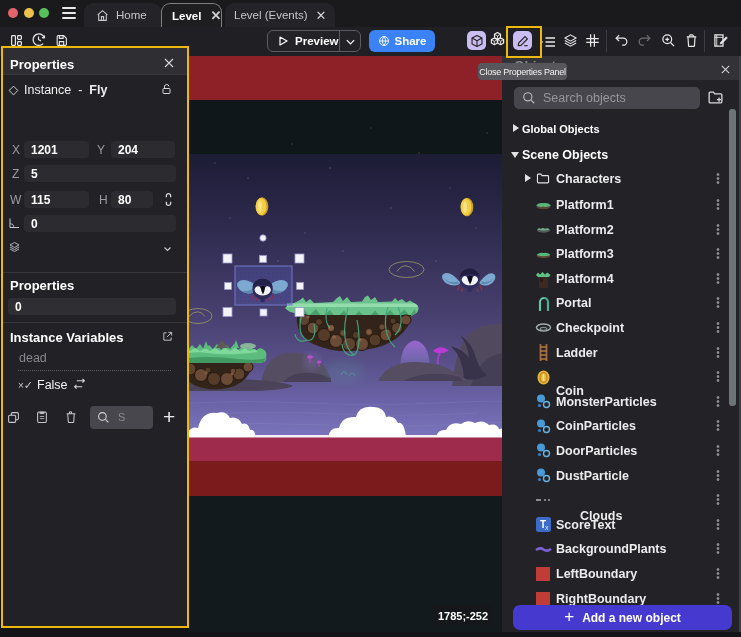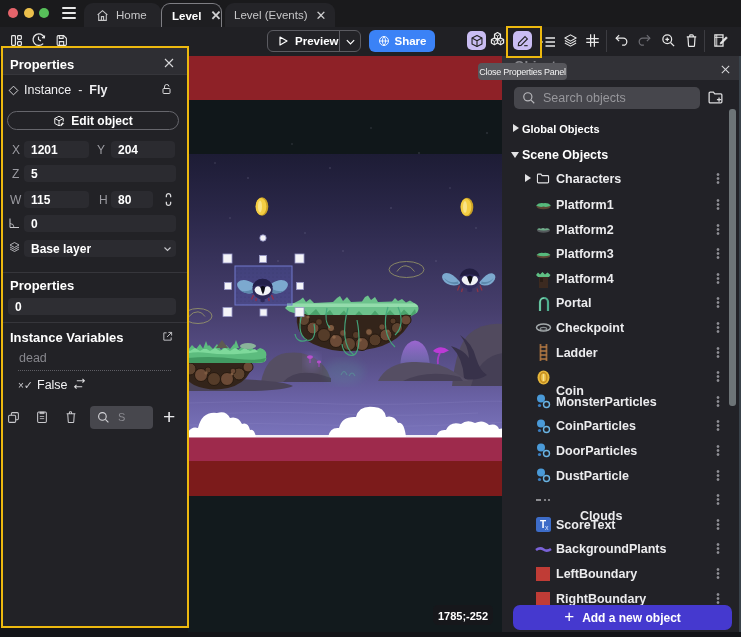--- a/index.html
+++ b/index.html
@@ -358,27 +358,20 @@
 
   <svg class="abs" style="left:5px; top:37px;" width="11" height="11" viewBox="0 0 24 24" fill="none" stroke="#e0e0e2" stroke-width="2">
       <path d="M12 2.5 L21.5 12 L12 21.5 L2.5 12 Z"></path>
     </svg>
   <div class="abs" style="left:21px; top:35px; color:#f0f0f2; font-size:12.5px;">Instance&nbsp; -&nbsp; <b>Fly</b></div>
   <svg class="abs" style="left:158px; top:35px;" width="12" height="13" viewBox="0 0 24 24" fill="none" stroke="#d8d8da" stroke-width="2">
       <rect x="4" y="10" width="14" height="10" rx="1.5"></rect>
       <path d="M7 10 V7 a4.5 4.5 0 0 1 9 -1"></path>
     </svg>
 
-  <div class="abs" style="left:4px; top:63px; width:172px; height:19px; border:1px solid #66666c; border-radius:10px; color:#fff; display:flex; align-items:center; justify-content:center; font-weight:bold; font-size:12px;">
-    <svg style="margin-right:6px;" width="12" height="12" viewBox="0 0 24 24" fill="none" stroke="#fff" stroke-width="1.8">
-        <path d="M12 2.5 L20.5 7 V13 M12 2.5 L3.5 7 V17 L12 21.5 L14 20.5 M3.5 7 L12 11.5 M12 11.5 V21.5 M20.5 7 L12 11.5"></path>
-        <path d="M19.5 15 L21.5 17 L17 21.5 L15 21.8 L15.3 19.7 Z" fill="#fff" stroke-width="0.5"></path>
-      </svg>
-    Edit object
-  </div>
 
   <div class="flabel" style="left:9px; top:95px;">X</div>
   <div class="field" style="left:21px; top:93px; width:65px;">1201</div>
   <div class="flabel" style="left:94px; top:95px;">Y</div>
   <div class="field" style="left:108px; top:93px; width:64px;">204</div>
 
   <div class="flabel" style="left:9px; top:119px;">Z</div>
   <div class="field" style="left:21px; top:117px; width:152px;">5</div>
 
   <div class="flabel" style="left:7px; top:145px;">W</div>
@@ -393,21 +386,20 @@
       <path d="M4 3 V21 H22"></path>
       <path d="M4 13 a8 8 0 0 1 8 8" stroke-width="1.6"></path>
     </svg>
   <div class="field" style="left:21px; top:167px; width:152px;">0</div>
 
   <svg class="abs" style="left:5px; top:193px;" width="13" height="12" viewBox="0 0 24 24" fill="none" stroke="#c8c8cc" stroke-width="1.7">
       <path d="M12 3 L21 8 L12 13 L3 8 Z"></path>
       <path d="M3 12 L12 17 L21 12"></path>
       <path d="M3 16 L12 21 L21 16"></path>
     </svg>
-  <div class="field" style="left:21px; top:192px; width:152px; font-weight:bold;">Base layer</div>
   <svg class="abs" style="left:160px; top:198px;" width="9" height="6" viewBox="0 0 24 16" fill="none" stroke="#c8c8cc" stroke-width="3">
       <path d="M4 4 L12 12 L20 4"></path>
     </svg>
   <div class="abs" style="left:0; top:224px; width:100%; height:1px; background:#36363b;"></div>
 
   <div class="heading" style="left:7px; top:230px;">Properties</div>
   <div class="field" style="left:5px; top:250px; width:168px; background:#2e2e33;">0</div>
   <div class="abs" style="left:0; top:274px; width:100%; height:1px; background:#36363b;"></div>
 
   <div class="heading" style="left:7px; top:282px;">Instance Variables</div>

